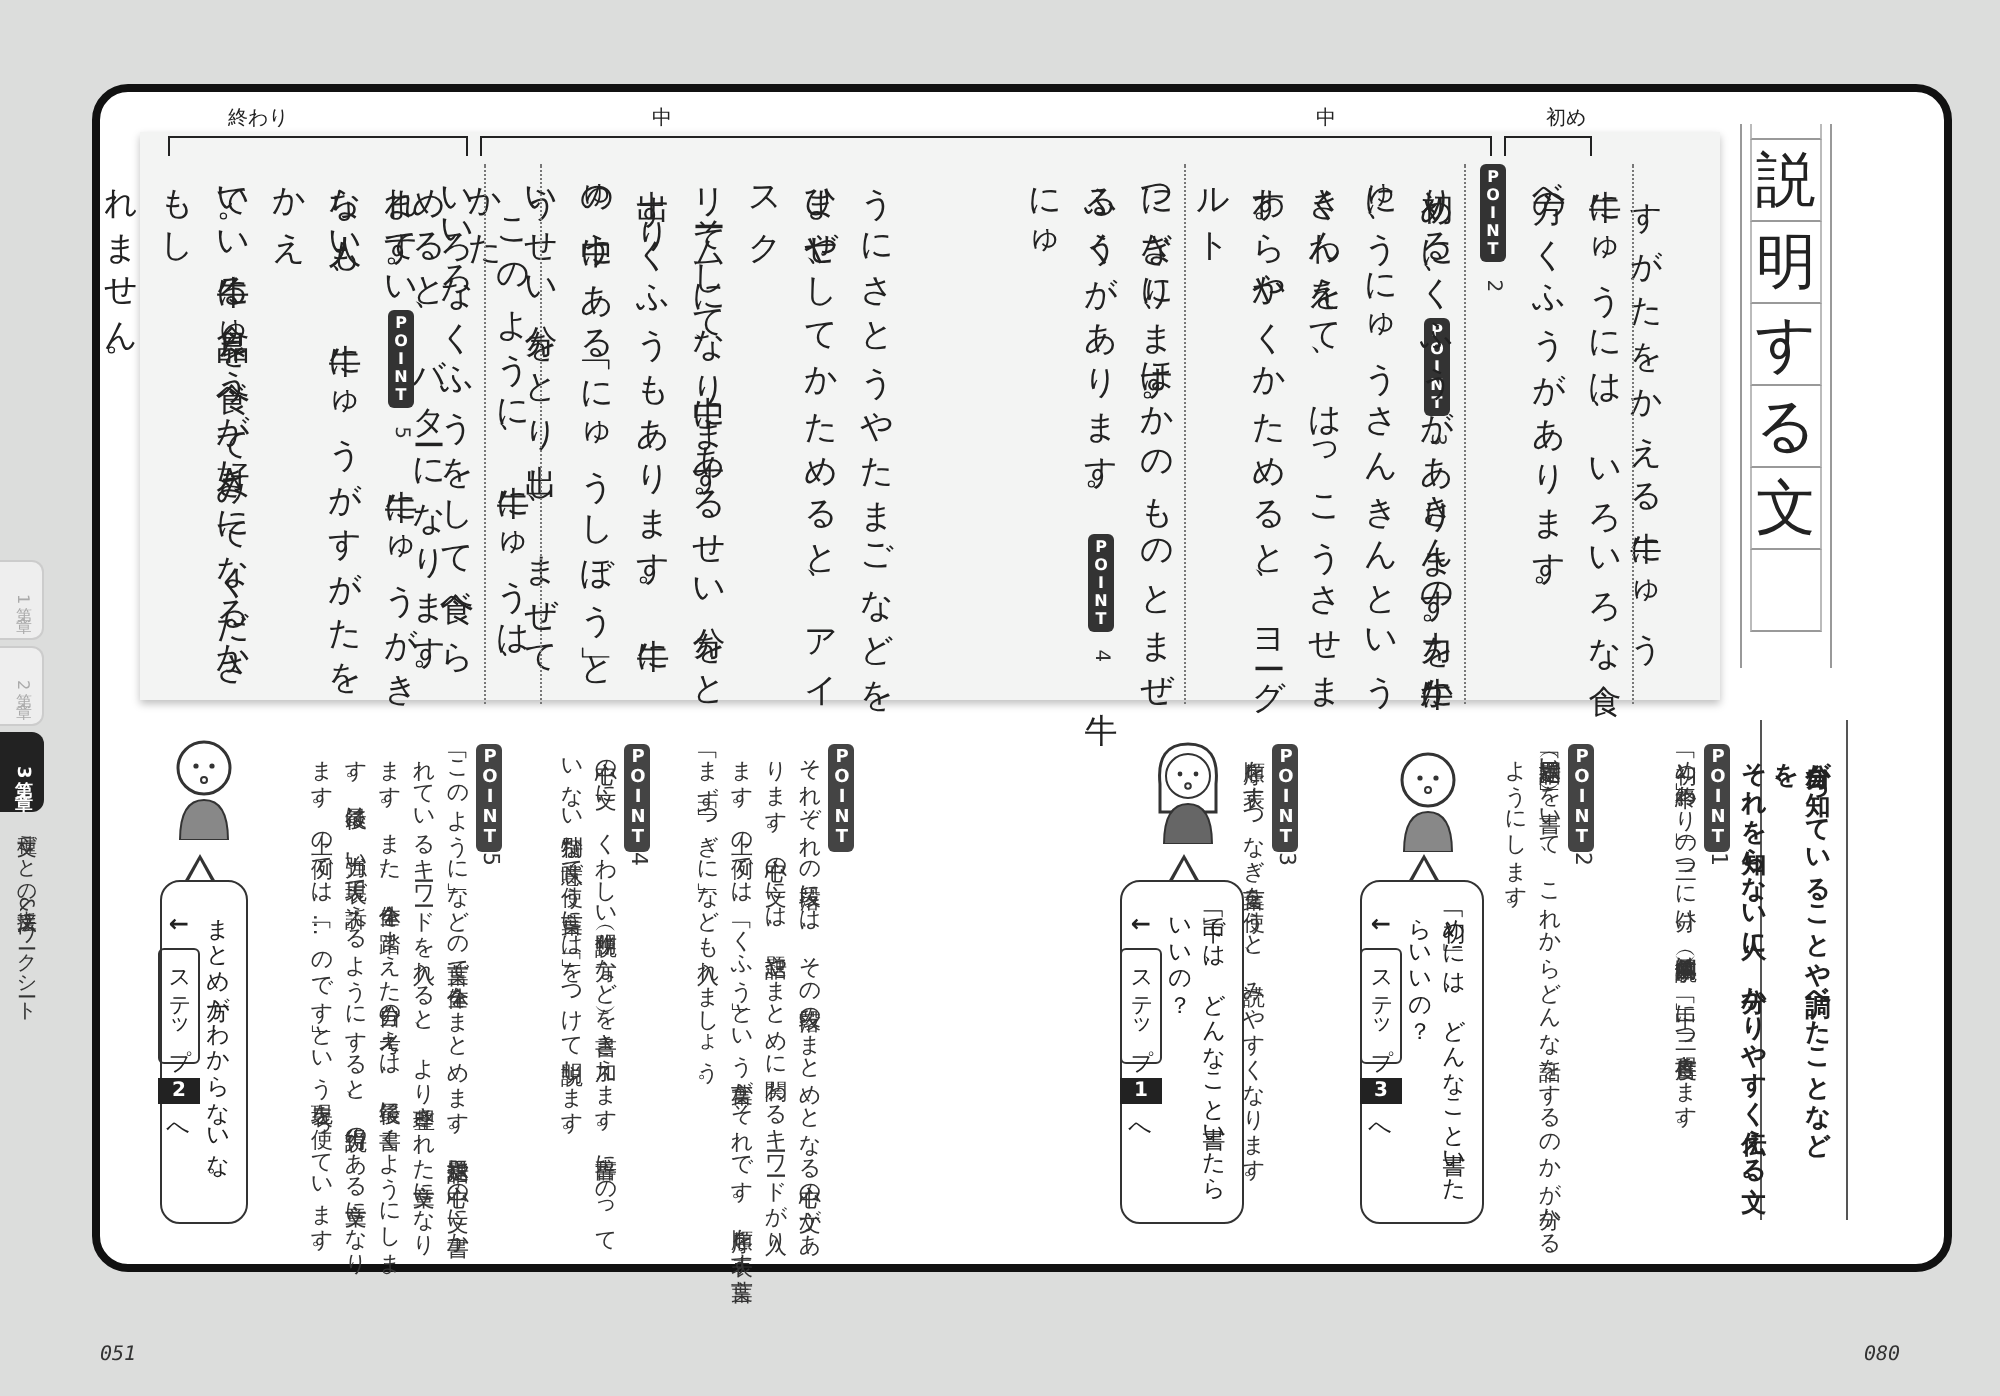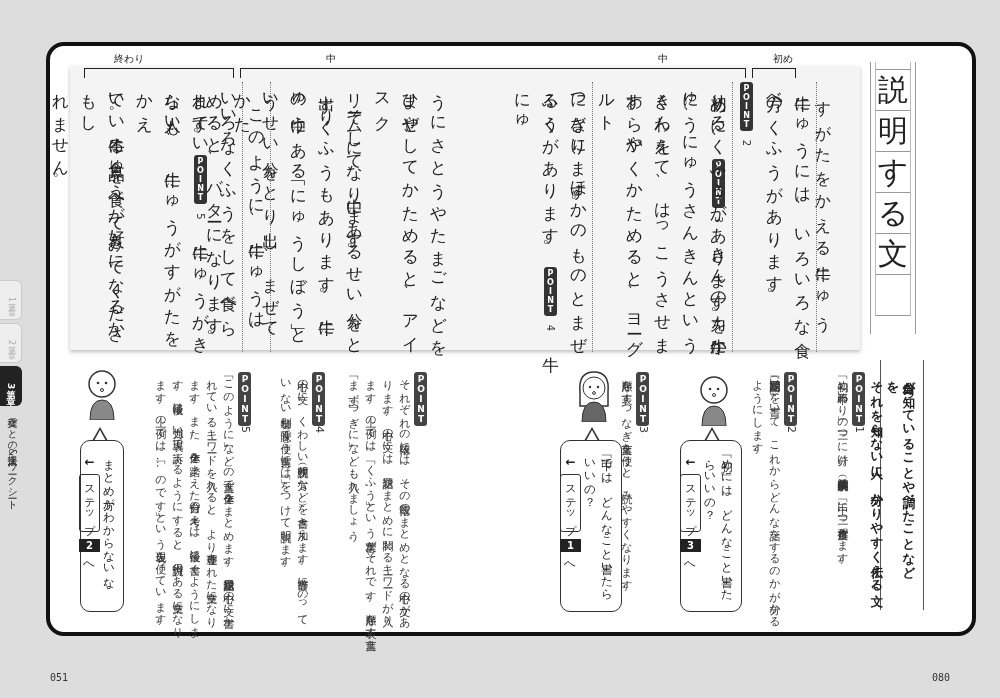--- a/index.html
+++ b/index.html
@@ -97,21 +97,21 @@
   }
   .step-link { display: inline-block; margin-top: 6px; }
   .step-arrow { font-size: 12px; font-weight: bold; }
   .step-box {
     display: inline-block; border: 1px solid #333; border-radius: 3px; padding: 3px 1px; font-size: 11px; margin: 3px 0;
   }
   .step-num {
     display: inline-block; background: #222; color: #fff; font-weight: bold; font-size: 10px; padding: 1px 2px; text-orientation: upright;
   }
 
-  .page-num { position: absolute; top: 672px; font-size: 10px; color: #333; font-family: "DejaVu Sans Mono", monospace; }
+  .page-num { position: absolute; top: 672px; font-size: 10px; color: #333; font-family: "DejaVu Sans Mono", monospace; font-style: italic; }
 </style>
 </head>
 <body>
 
 <div class="side-tabs">
   <div class="side-tab">第1章</div>
   <div class="side-tab">第2章</div>
   <div class="side-tab active">第3章</div>
 </div>
 <div class="side-caption">文種ごとの支援法&amp;ワークシート</div>

